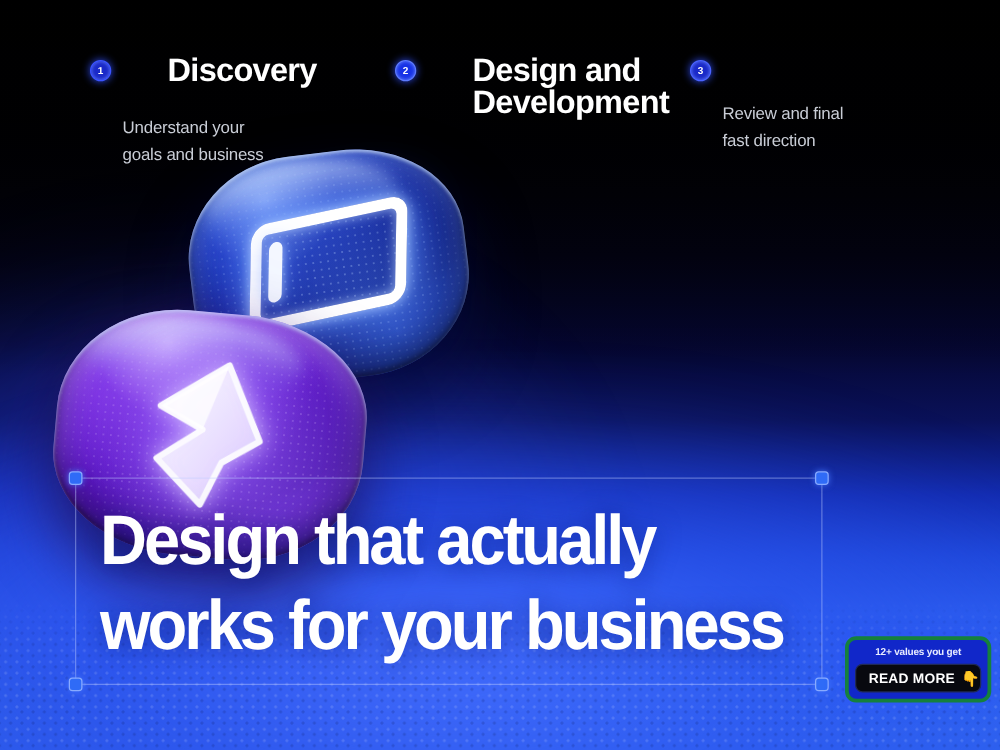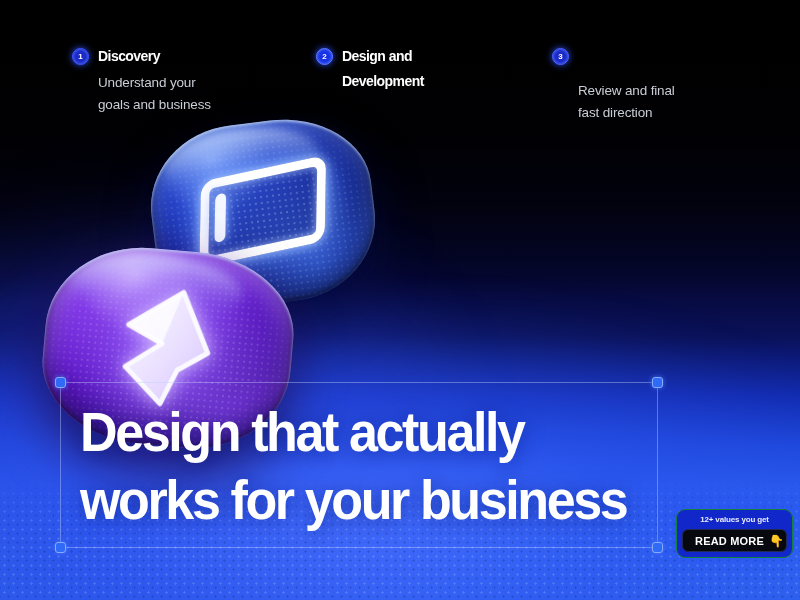--- a/index.html
+++ b/index.html
@@ -92,27 +92,28 @@
     color:#ffffff;
     font-size:8px; font-weight:bold;
     line-height:15px; text-align:center;
     letter-spacing:0;
   }
   .badge.b2 { background:#1732e6; border-color:#5d7bff; }
   .badge.b3 { background:#1a29c8; border-color:#4a63ff; }
 
   .step-title {
     color:#ffffff;
-    font-size:14px;
+    font-size:26px;
     font-weight:bold;
     line-height:25px;
     letter-spacing:-0.55px;
+    margin-left:36px;
   }
   .step-desc {
-    margin-top:3px;
+    margin-top:22px;
     margin-left:26px;
     color:#c9cdd6;
     font-size:13.5px;
     line-height:22px;
     letter-spacing:-0.15px;
   }
   .step-2 .step-desc, .step-3 .step-desc { margin-top:15px; }
 
   
   .obj { position:absolute; }
@@ -252,21 +253,21 @@
   }
   .headline .l2 { display:block; }
 
   
   .cta {
     position:absolute;
     left:676px; top:509px;
     width:117px;
     border-radius:9px;
     background:#1127c9;
-    border:1px solid #15803d;
+    border:3px solid #15803d;
     box-shadow:0 0 14px rgba(45,80,255,0.55);
     padding:4px 5px 5px;
     text-align:center;
   }
   .cta-label {
     color:#e8ecff;
     font-size:8px;
     font-weight:bold;
     letter-spacing:-0.15px;
     line-height:12px;

